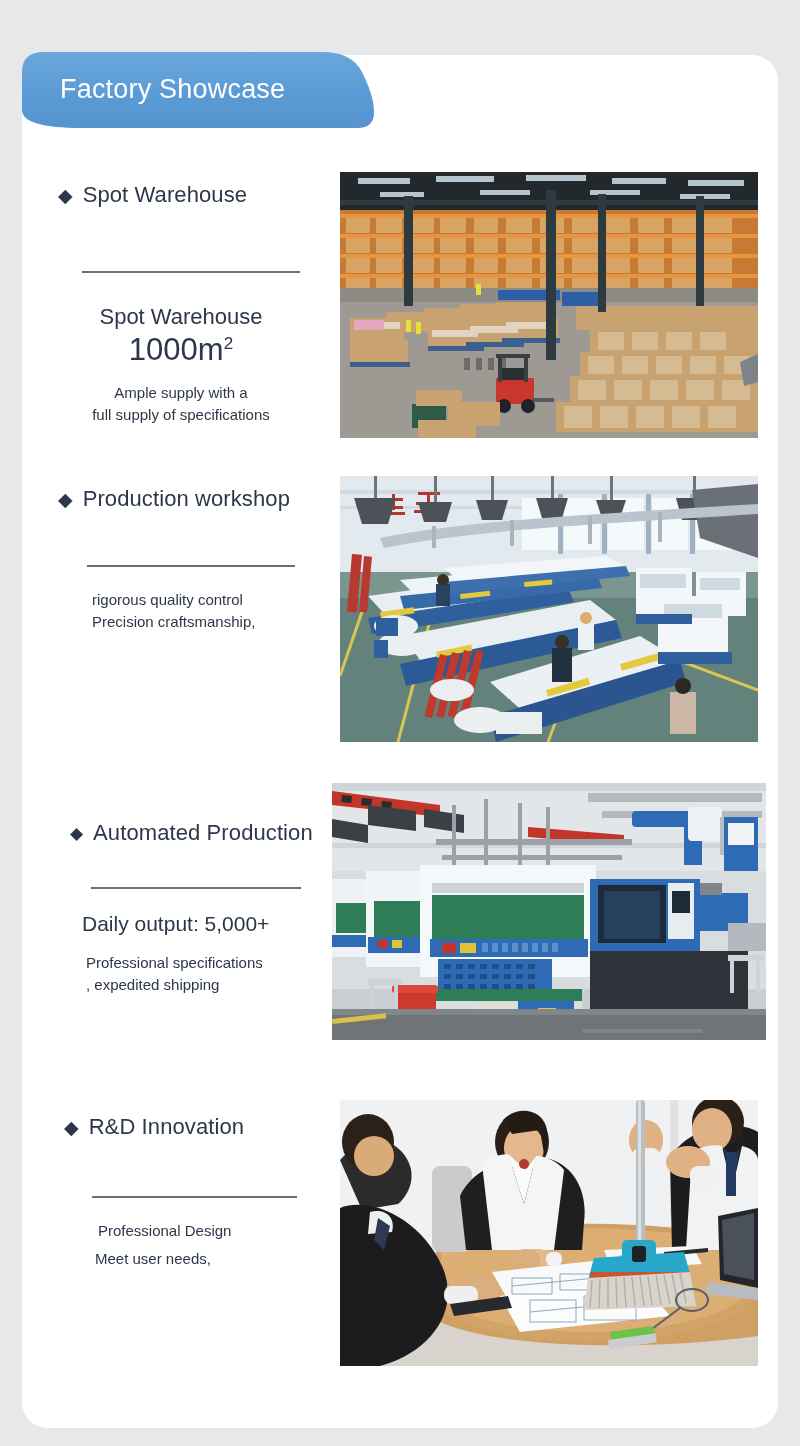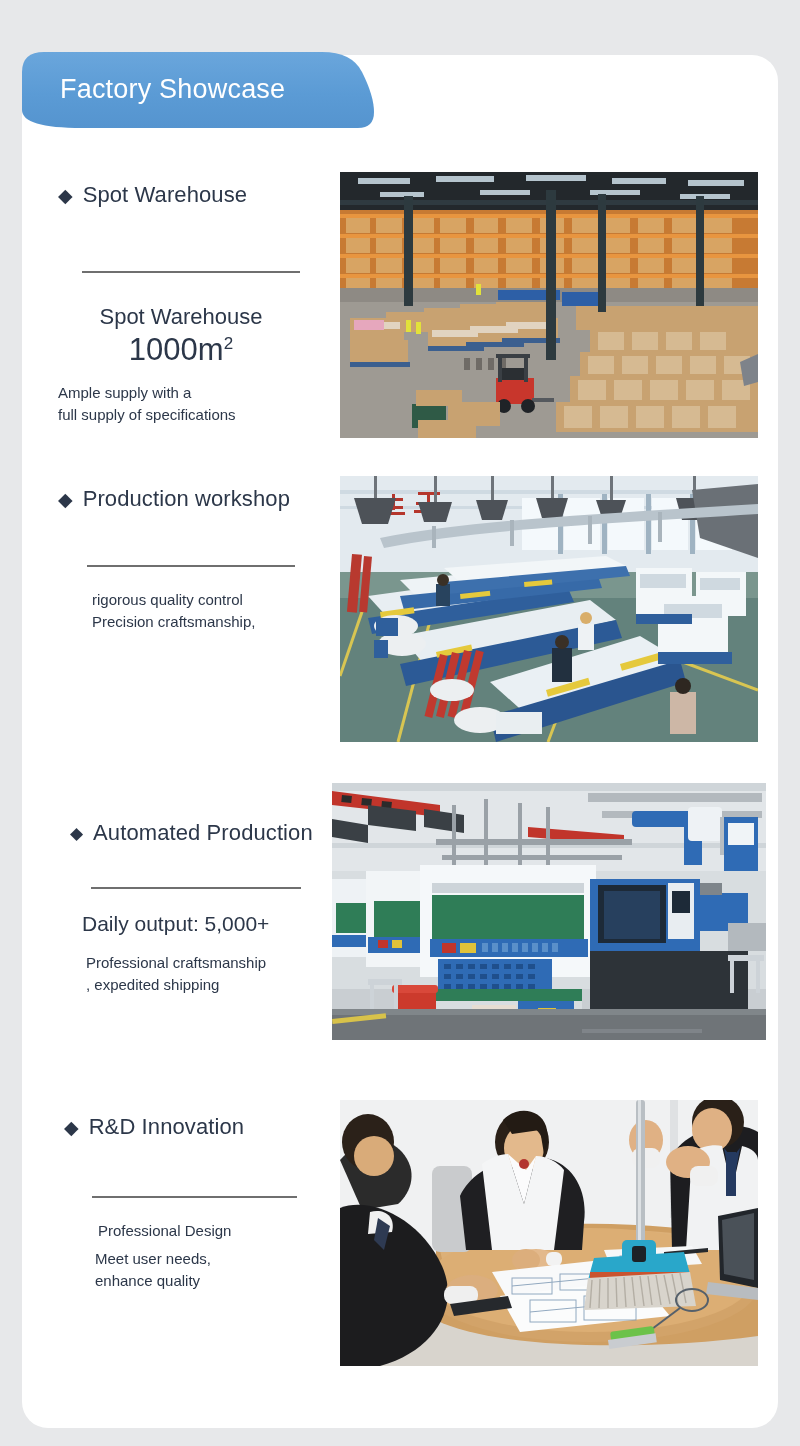--- a/index.html
+++ b/index.html
@@ -124,21 +124,21 @@
 </div>
 
 <div class="section" style="left:58px; top:182px; width:250px;">
   <div class="sec-head">
     <span class="diamond">◆</span>
     <span class="sec-head-label">Spot Warehouse</span>
   </div>
   <div class="rule" style="width:218px; margin-top:63px; margin-left:24px;"></div>
   <div class="big-line" style="margin-top:30px; text-align:center; width:246px;">Spot Warehouse</div>
   <div class="huge-line" style="text-align:center; width:246px;"><span>1000m</span><span class="sup">2</span></div>
-  <div class="desc" style="margin-top:14px; text-align:left; width:246px;">
+  <div class="desc" style="margin-top:14px; text-align:center; width:246px;">
     <div>Ample supply with a</div>
     <div>full supply of specifications</div>
   </div>
 </div>
 
 <div class="section" style="left:58px; top:486px; width:260px;">
   <div class="sec-head">
     <span class="diamond">◆</span>
     <span class="sec-head-label">Production workshop</span>
   </div>
@@ -150,35 +150,34 @@
 </div>
 
 <div class="section" style="left:70px; top:820px; width:260px;">
   <div class="sec-head small">
     <span class="diamond">◆</span>
     <span class="sec-head-label">Automated Production</span>
   </div>
   <div class="rule" style="width:210px; margin-top:41px; margin-left:21px;"></div>
   <div class="big-line" style="margin-top:22px; margin-left:12px; font-size:21px;">Daily output: 5,000+</div>
   <div class="desc" style="margin-top:14px; margin-left:16px;">
-    <div>Professional craftsmanship</div>
+    <div>Professional specifications</div>
     <div>, expedited shipping</div>
   </div>
 </div>
 
 <div class="section" style="left:64px; top:1114px; width:260px;">
   <div class="sec-head">
     <span class="diamond">◆</span>
     <span class="sec-head-label">R&amp;D Innovation</span>
   </div>
   <div class="rule" style="width:205px; margin-top:56px; margin-left:28px;"></div>
   <div class="desc" style="margin-top:22px; margin-left:34px;">Professional Design</div>
   <div class="desc" style="margin-top:6px; margin-left:31px;">
     <div>Meet user needs,</div>
-    <div>enhance quality</div>
   </div>
 </div>
 
 <div class="photo" style="left:340px; top:172px; width:418px; height:266px;">
   <svg viewBox="0 0 418 266" preserveAspectRatio="none">
     <rect width="418" height="266" fill="#b9a184"></rect>
 
     <rect x="0" y="0" width="418" height="42" fill="#23282c"></rect>
     <g fill="#cfe0ea" opacity=".85">
       <rect x="18" y="6" width="52" height="6"></rect>

